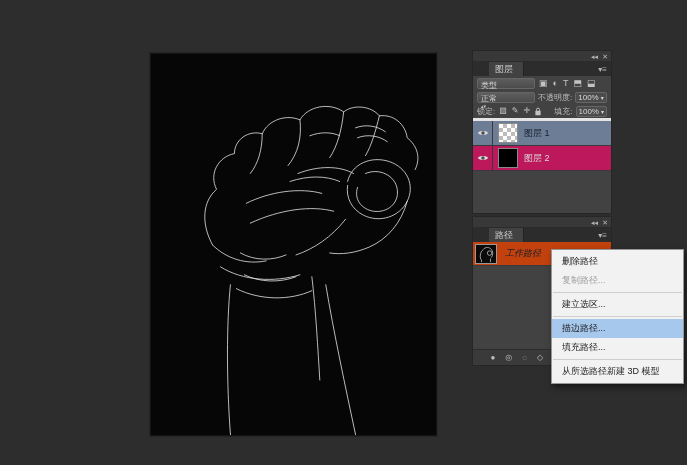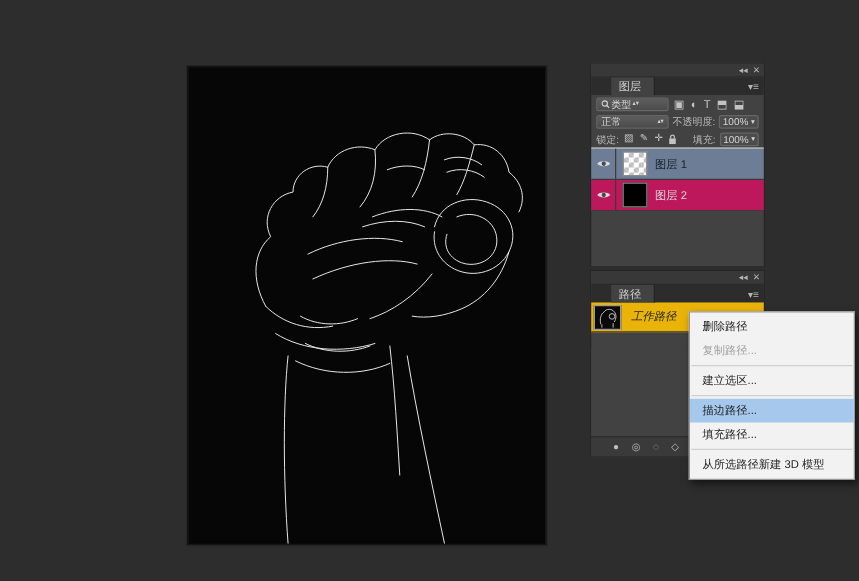--- a/index.html
+++ b/index.html
@@ -32,53 +32,53 @@
     background:#424242; color:#cfcfcf; font-size:9px; padding:1px 10px 0 6px; display:flex; align-items:center;
     border-right:1px solid #222;
     margin-left:16px;
   }
   .tab-row .spacer { flex:1; }
   .panel-menu { color:#b5b5b5; font-size:8px; padding:0 4px; display:flex; align-items:center; cursor:pointer; }
 
   .ctrl-row { display:flex; align-items:center; gap:3px; padding:2px 4px; height:14px; }
   .dropdown {
     background:linear-gradient(#5d5d5d,#4c4c4c); border:1px solid #666; border-radius:2px;
-    color:#d6d6d6; font-size:8px; display:flex; align-items:center; gap:1px; padding:0 3px; height:11px;
+    color:#d6d6d6; font-size:8px; display:flex; gap:1px; padding:0 3px; height:11px;flex-direction:column;
   }
   .dd-arrows { display:inline-flex; flex-direction:column; line-height:3px; font-size:5px; color:#cfcfcf; }
   .mini-label { color:#b9b9b9; font-size:8px; white-space:nowrap; }
   .value-box {
     background:#4c4c4c; border:1px solid #666; border-radius:2px; color:#d6d6d6; font-size:8px;
     height:11px; display:flex; align-items:center; gap:2px; padding:0 2px;
   }
   .icon-btn { color:#c3c3c3; font-size:9px; line-height:10px; cursor:pointer; padding:0 1px; }
   .icon-btn.small { font-size:8px; }
 
   
-  .layers-list { border-top:1px solid #e5e5e5; }
+  .layers-list { border-top:3px solid #e5e5e5; }
   .layer-row { display:flex; align-items:center; height:25px; background:#be185d; border-bottom:1px solid #3a3a3a; }
   .layer-row.selected { background:#6d7d96; }
   .eye-cell { width:20px; display:flex; justify-content:center; align-items:center; border-right:1px solid #3a3a3a; align-self:stretch; }
   .eye-box { width:11px; height:11px; border:1px solid #2f2f2f; background:#404040; display:flex; align-items:center; justify-content:center; }
   .thumb { width:20px; height:20px; margin:0 6px 0 5px; border:1px solid #8a8a8a; }
   .thumb.checker {
     background:
       linear-gradient(45deg,#bdbdbd 25%,transparent 25%,transparent 75%,#bdbdbd 75%),
       linear-gradient(45deg,#bdbdbd 25%,#ffffff 25%,#ffffff 75%,#bdbdbd 75%);
     background-size:8px 8px; background-position:0 0,4px 4px;
   }
   .thumb.black { background:#000; }
   .thumb.fist { background:#050505; display:flex; align-items:flex-end; justify-content:center; }
   .layer-name { font-size:9px; color:#d8d8d8; flex:1; }
   .layer-row.selected .layer-name { color:#16202e; }
   .layer-name.italic { font-style:italic; }
   .lock-cell { margin-right:8px; }
 
   
-  .path-row { display:flex; align-items:center; height:24px; background:#eab308; border-bottom:1px solid #3a3a3a; }
+  .path-row { display:flex; align-items:center; height:24px; background:#c2410c; border-bottom:1px solid #3a3a3a; }
   .path-thumb { width:22px; height:20px; margin:2px 8px 2px 2px; border:1px solid #9a9a9a; background:#0a0a0a; }
   .path-name { font-size:9px; color:#16202e; font-style:italic; }
   .paths-empty { flex:1; background:#424242; }
   .paths-bottom {
     position:absolute; left:0; right:0; bottom:0; height:16px; background:#3a3a3a;
     border-top:1px solid #2c2c2c; display:flex; align-items:center; justify-content:center; gap:8px;
   }
   .paths-bottom .icon-btn { font-size:8px; color:#bdbdbd; }
 
   

